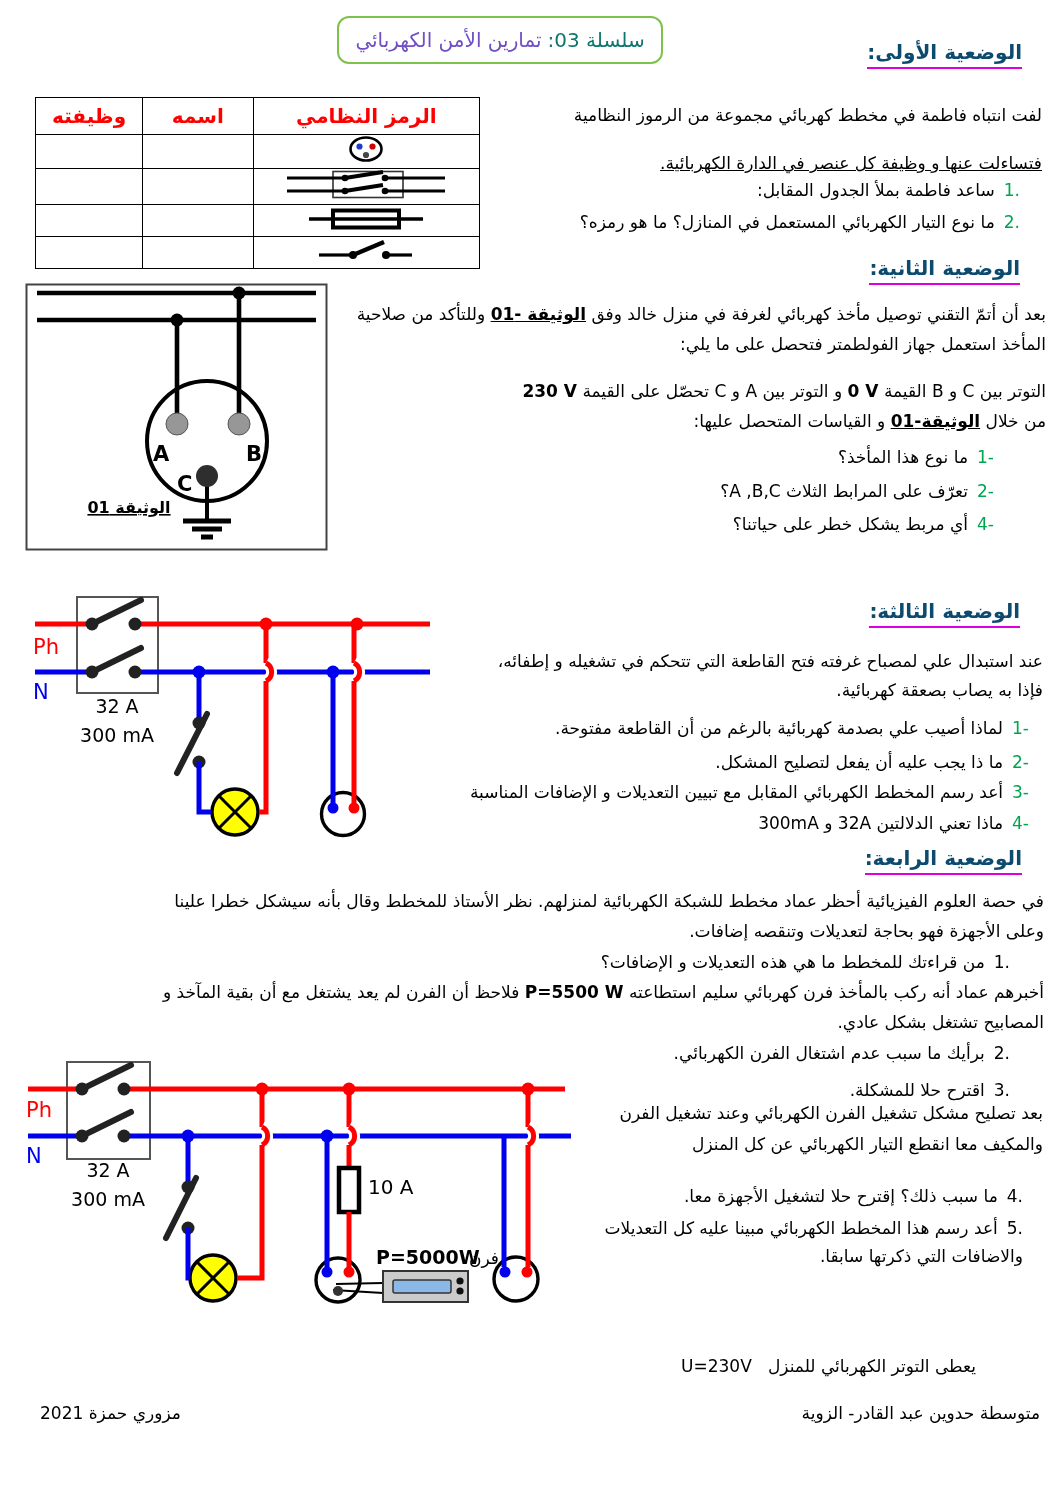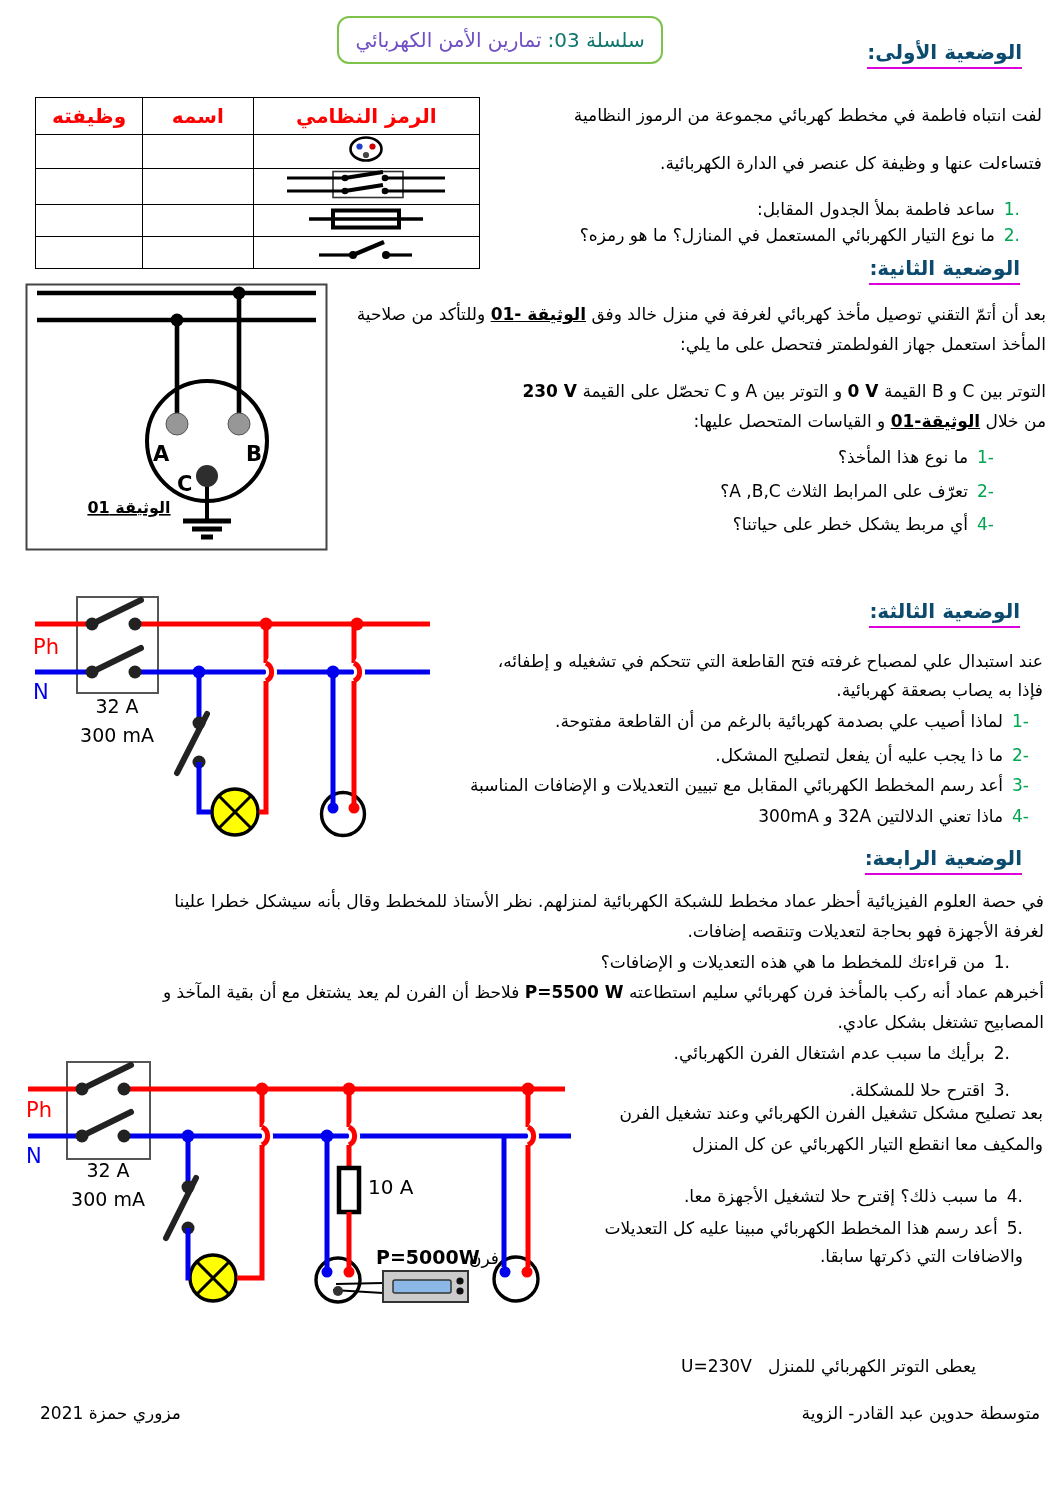--- a/index.html
+++ b/index.html
@@ -51,22 +51,22 @@
     <span class="title-series">سلسلة 03:</span>
     <span class="title-subject">تمارين الأمن الكهربائي</span>
   </div>
 
   <div class="abs" style="right:36px;top:40px;">
     <span class="heading">الوضعية الأولى:</span>
   </div>
 
   <div class="abs rtl" style="left:480px;top:102px;width:562px;">
     <div class="ln t" style="margin-bottom:22px;">لفت انتباه فاطمة في مخطط كهربائي مجموعة من الرموز النظامية</div>
-    <div class="ln t" style="margin-bottom:19px;">فتساءلت عنها و وظيفة كل عنصر في الدارة الكهربائية.</div>
-    <div class="item t" style="padding-right:22px;">
+    <div class="ln t" style="margin-bottom:0;text-decoration:underline;">فتساءلت عنها و وظيفة كل عنصر في الدارة الكهربائية.</div>
+    <div class="item t" style="padding-right:22px;margin-bottom:6px;">
       <span class="num green">1.</span><span>ساعد فاطمة بملأ الجدول المقابل:</span>
     </div>
     <div class="item t" style="padding-right:22px;">
       <span class="num green">2.</span><span>ما نوع التيار الكهربائي المستعمل في المنازل؟ ما هو رمزه؟</span>
     </div>
   </div>
 
   <table class="sym abs" style="left:35px;top:97px;width:445px;">
     <tbody>
         <tr>
@@ -230,41 +230,41 @@
 
     <text x="8" y="62" font-size="21" fill="#f00">Ph</text>
     <text x="8" y="107" font-size="21" fill="#0000ee">N</text>
     <text x="92" y="121" font-size="19" text-anchor="middle">32 A</text>
     <text x="92" y="150" font-size="19" text-anchor="middle">300 mA</text>
   </svg>
 
   <div class="abs rtl" style="left:437px;top:648px;width:606px;">
     <div class="ln t">عند استبدال علي لمصباح غرفته فتح القاطعة التي تتحكم في تشغيله و إطفائه،</div>
     <div class="ln t" style="margin-top:3px;">فإذا به يصاب بصعقة كهربائية.</div>
-    <div class="item t" style="padding-right:14px;margin-top:4px;">
+    <div class="item t" style="padding-right:14px;margin-top:11px;">
       <span class="num green">1-</span><span>لماذا أصيب علي بصدمة كهربائية بالرغم من أن القاطعة مفتوحة.</span>
     </div>
     <div class="item t" style="padding-right:14px;margin-top:8px;">
       <span class="num green">2-</span><span>ما ذا يجب عليه أن يفعل لتصليح المشكل.</span>
     </div>
     <div class="item t" style="padding-right:14px;margin-top:4px;">
       <span class="num green">3-</span><span>أعد رسم المخطط الكهربائي المقابل مع تبيين التعديلات و الإضافات المناسبة</span>
     </div>
     <div class="item t" style="padding-right:14px;margin-top:4px;">
       <span class="num green">4-</span><span>ماذا تعني الدلالتين 32A و 300mA</span>
     </div>
   </div>
 
   <div class="abs" style="right:36px;top:846px;">
     <span class="heading">الوضعية الرابعة:</span>
   </div>
 
   <div class="abs rtl" style="left:30px;top:888px;width:1014px;">
     <div class="ln t">في حصة العلوم الفيزيائية أحظر عماد مخطط للشبكة الكهربائية لمنزلهم. نظر الأستاذ للمخطط وقال بأنه سيشكل خطرا علينا</div>
-    <div class="ln t" style="margin-top:4px;">لغرفة الأجهزة فهو بحاجة لتعديلات وتنقصه إضافات.</div>
+    <div class="ln t" style="margin-top:4px;">وعلى الأجهزة فهو بحاجة لتعديلات وتنقصه إضافات.</div>
     <div class="item t" style="padding-right:34px;margin-top:4px;">
       <span class="num">1.</span><span>من قراءتك للمخطط ما هي هذه التعديلات و الإضافات؟</span>
     </div>
     <div class="ln t" style="margin-top:4px;">
       <span>أخبرهم عماد أنه ركب بالمأخذ فرن كهربائي سليم استطاعته </span><span class="b ltr">P=5500 W</span><span> فلاحظ أن الفرن لم يعد يشتغل مع أن بقية المآخذ و</span>
     </div>
     <div class="ln t" style="margin-top:4px;">المصابيح تشتغل بشكل عادي.</div>
     <div class="item t" style="padding-right:34px;margin-top:4px;">
       <span class="num">2.</span><span>برأيك ما سبب عدم اشتغال الفرن الكهربائي.</span>
     </div>

